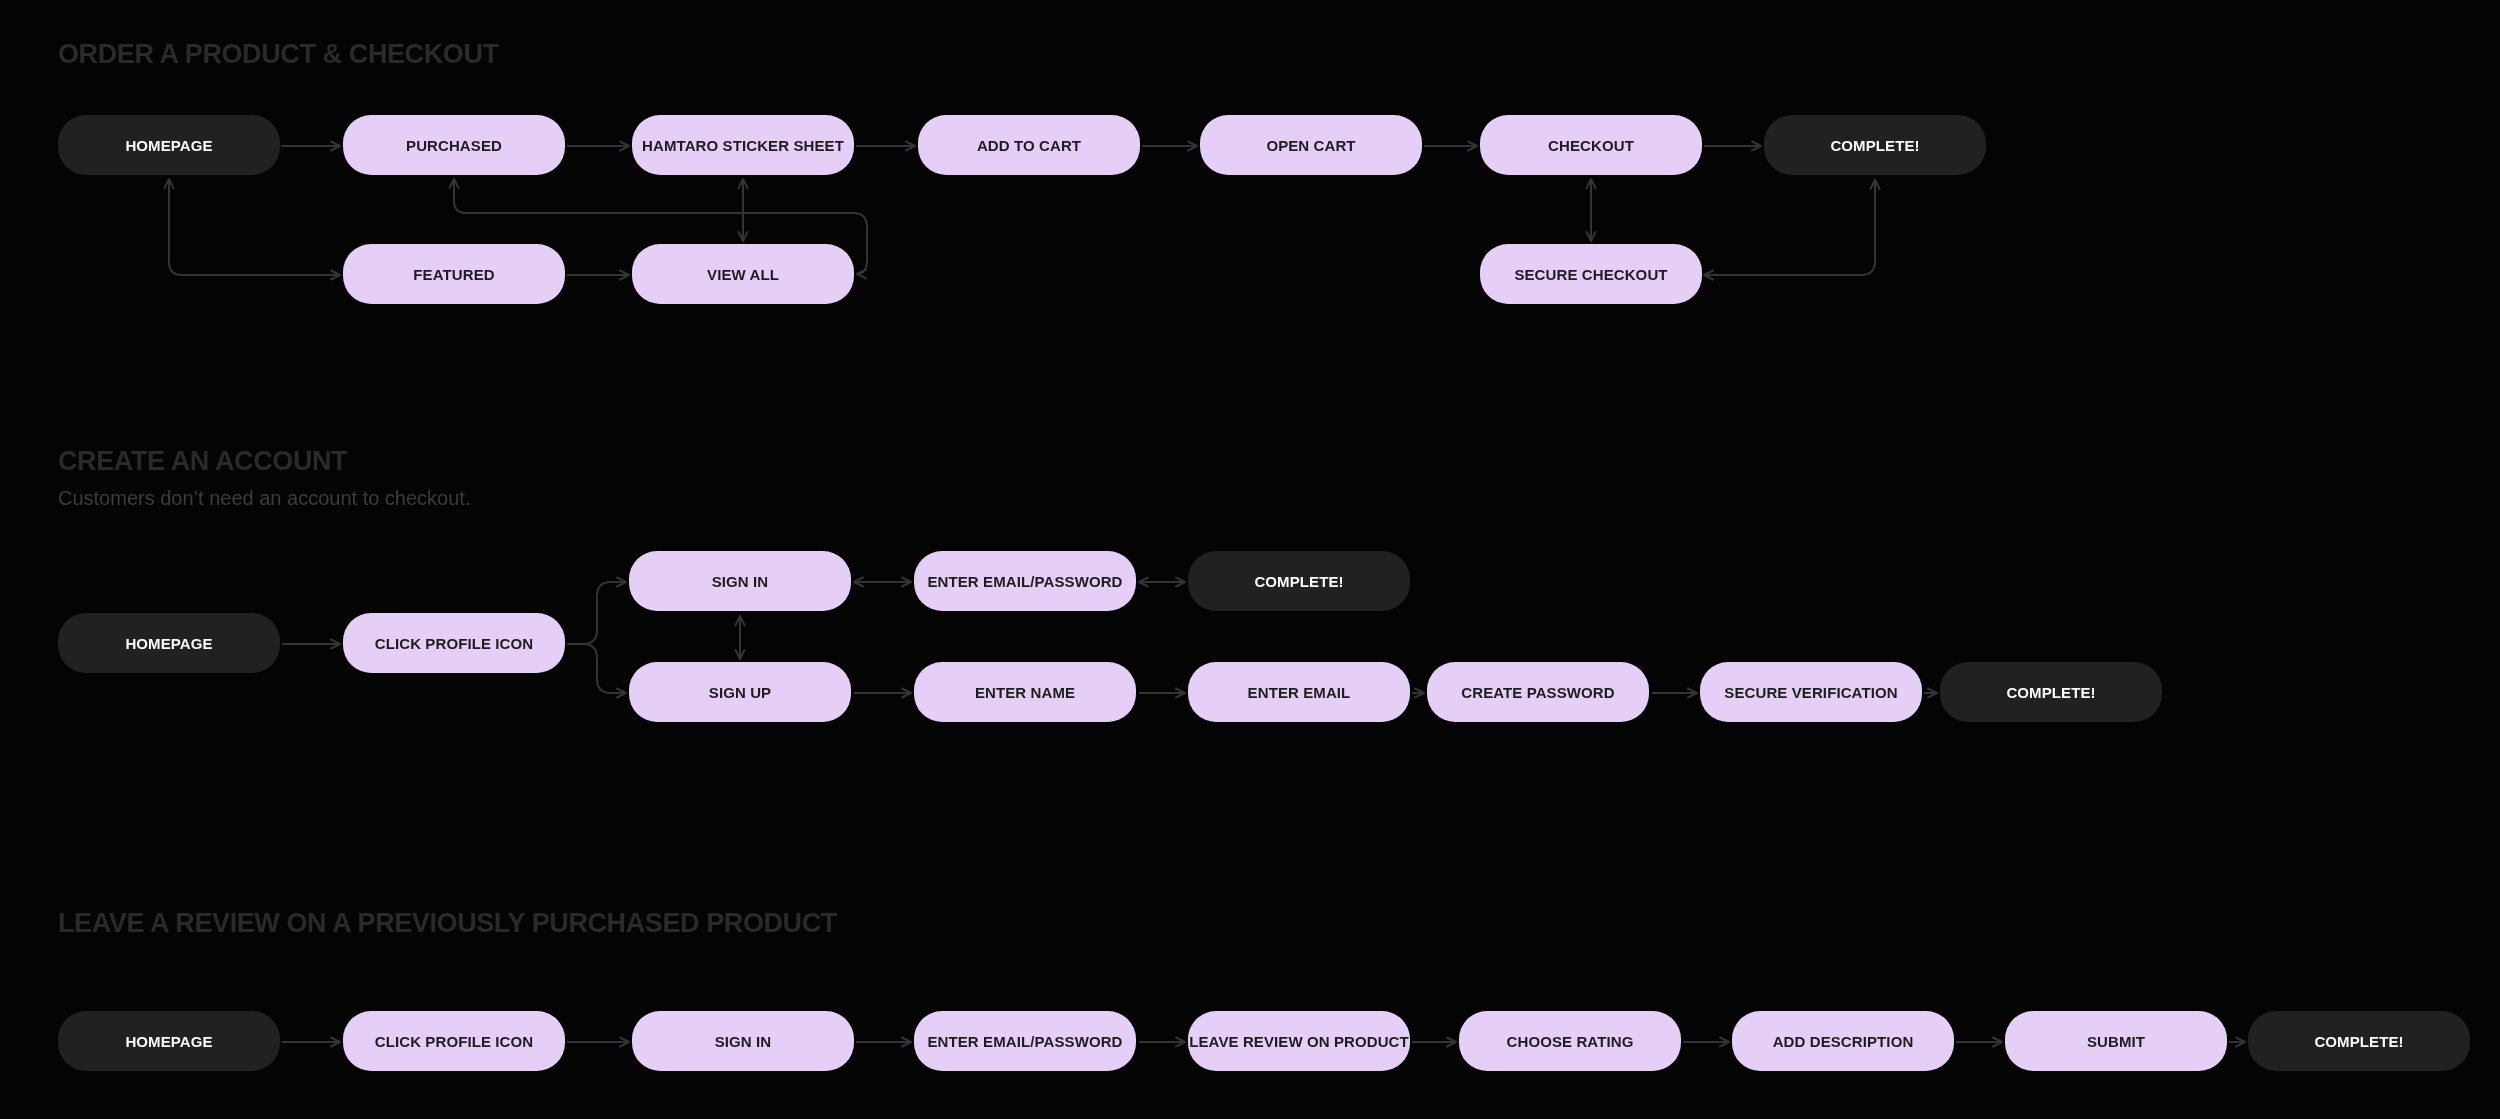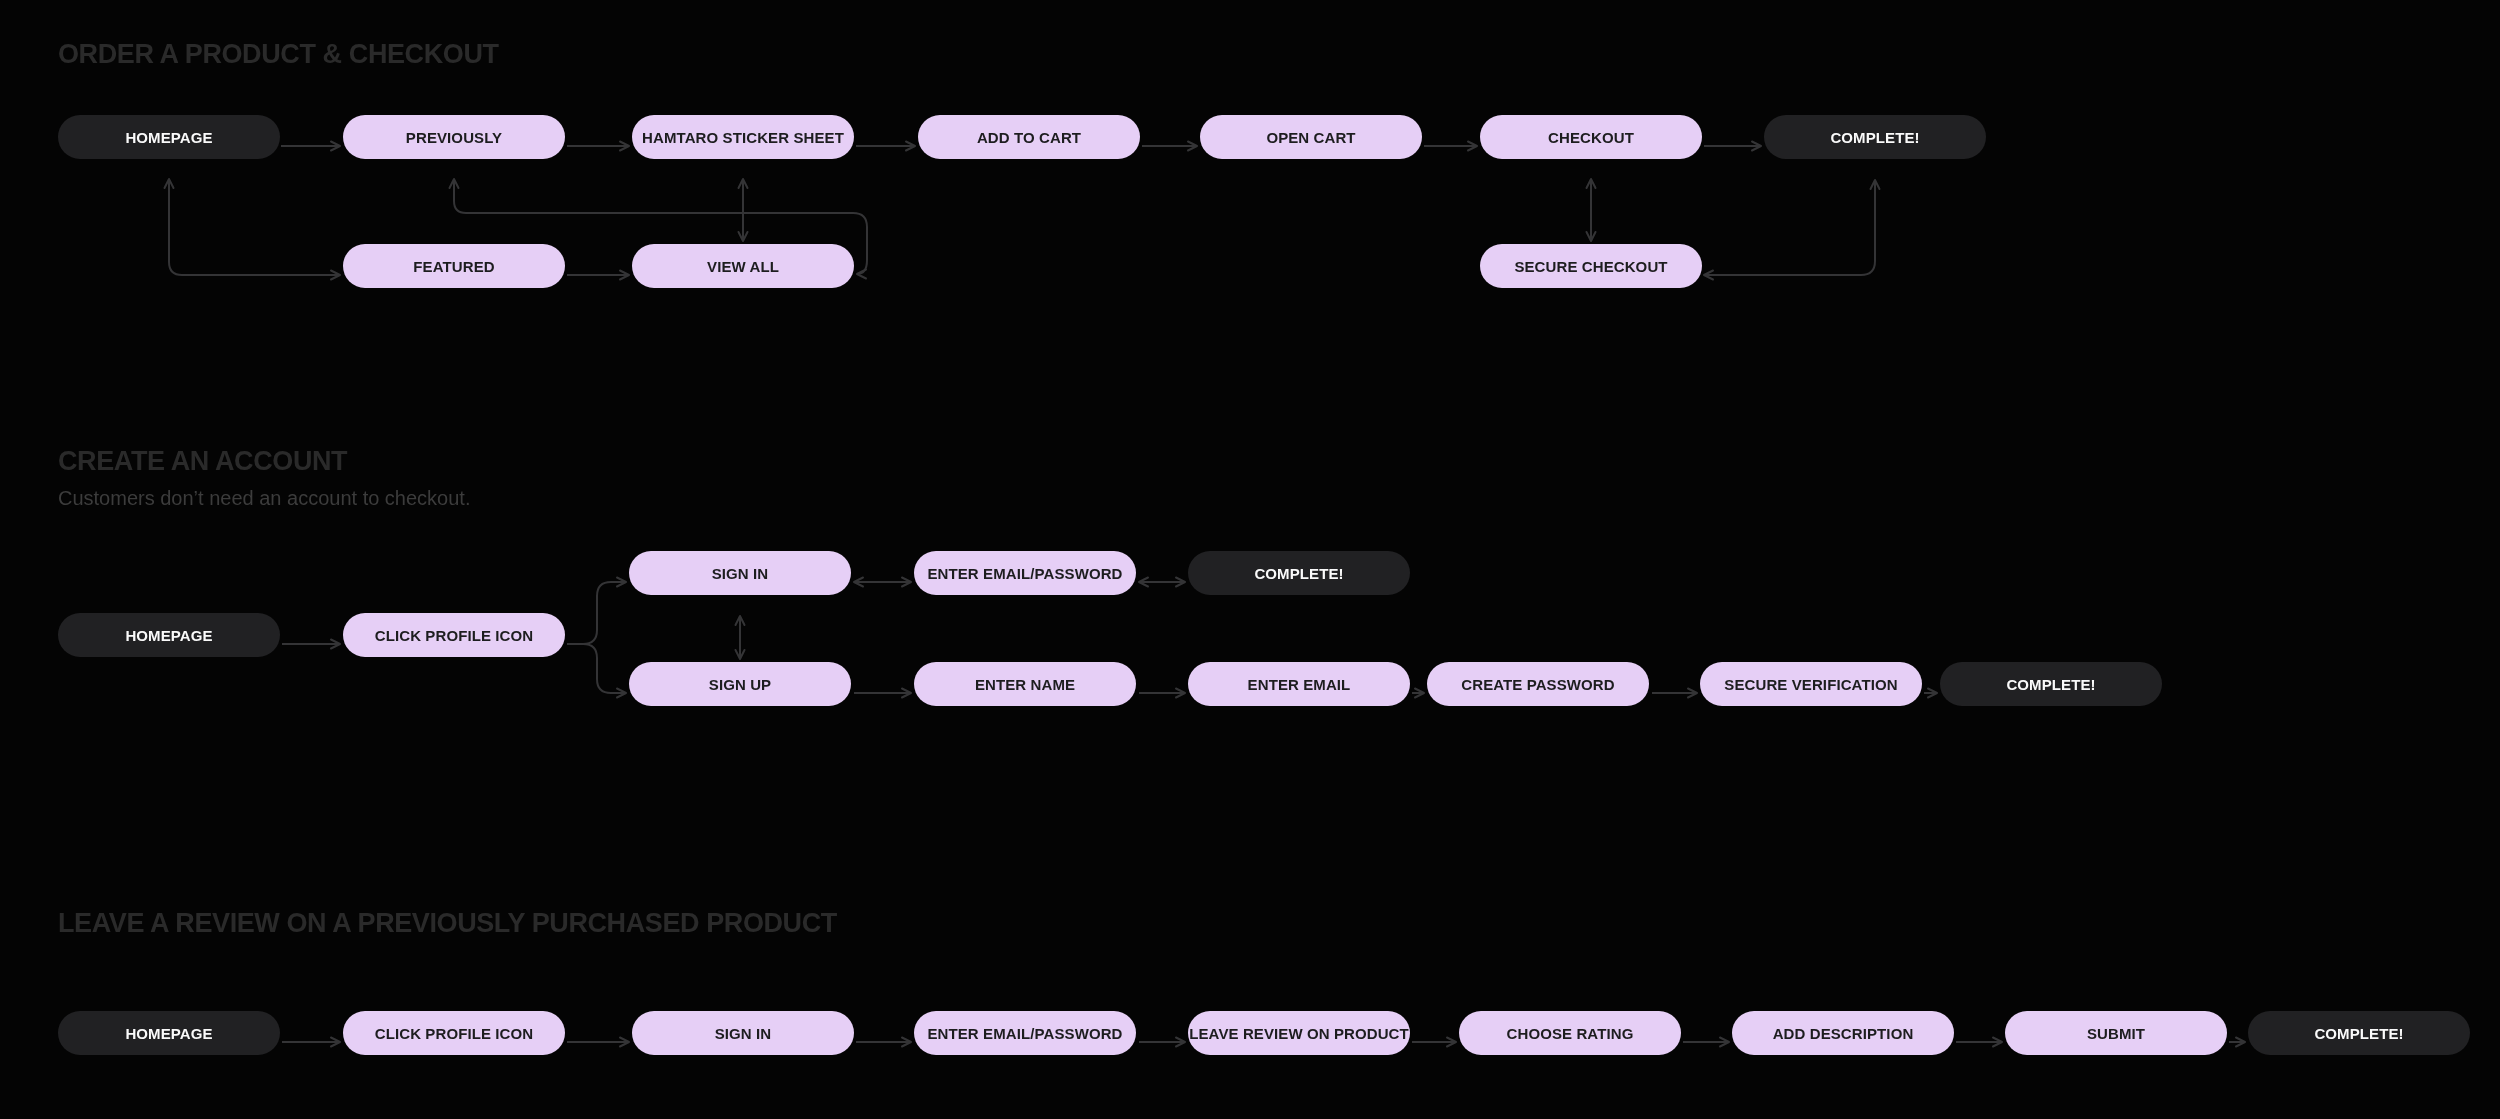--- a/index.html
+++ b/index.html
@@ -25,21 +25,21 @@
     position:absolute;left:46px;
     font-weight:700;font-size:27px;line-height:1.1;
     letter-spacing:-0.4px;color:var(--title);white-space:nowrap;
   }
   .sec-sub{
     position:absolute;left:46px;
     font-weight:400;font-size:20px;line-height:1.2;
     color:var(--subtitle);white-space:nowrap;
   }
   .node{
-    position:absolute;width:222px;height:44px;border-radius:28px;
+    position:absolute;width:222px;height:60px;border-radius:28px;
     background:var(--node-fill);color:var(--node-text);
     display:flex;align-items:center;justify-content:center;
     font-weight:700;font-size:15px;letter-spacing:0.1px;white-space:nowrap;
   }
   .node.dark{background:var(--dark-fill);color:var(--dark-text);}
 </style>
 </head>
 <body>
 
 <div class="canvas">
@@ -81,21 +81,21 @@
     <path d="M844,1042 H899" marker-end="url(#ah)"></path>
     <path d="M1127,1042 H1173" marker-end="url(#ah)"></path>
     <path d="M1400,1042 H1444" marker-end="url(#ah)"></path>
     <path d="M1671,1042 H1717" marker-end="url(#ah)"></path>
     <path d="M1944,1042 H1990" marker-end="url(#ah)"></path>
     <path d="M2217,1042 H2233" marker-end="url(#ah)"></path>
   </svg>
 
   <div class="sec-title" style="top:40px">ORDER A PRODUCT &amp; CHECKOUT</div>
   <div class="node dark" style="left:46px;top:115px">HOMEPAGE</div>
-  <div class="node" style="left:331px;top:115px">PREVIOUSLY</div>
+  <div class="node" style="left:331px;top:115px">PURCHASED</div>
   <div class="node" style="left:906px;top:115px">ADD TO CART</div>
   <div class="node" style="left:620px;top:115px">HAMTARO STICKER SHEET</div>
   <div class="node" style="left:1188px;top:115px">OPEN CART</div>
   <div class="node" style="left:1468px;top:115px">CHECKOUT</div>
   <div class="node dark" style="left:1752px;top:115px">COMPLETE!</div>
   <div class="node" style="left:331px;top:244px">FEATURED</div>
   <div class="node" style="left:620px;top:244px">VIEW ALL</div>
   <div class="node" style="left:1468px;top:244px">SECURE CHECKOUT</div>
 
   <div class="sec-title" style="top:447px">CREATE AN ACCOUNT</div>

